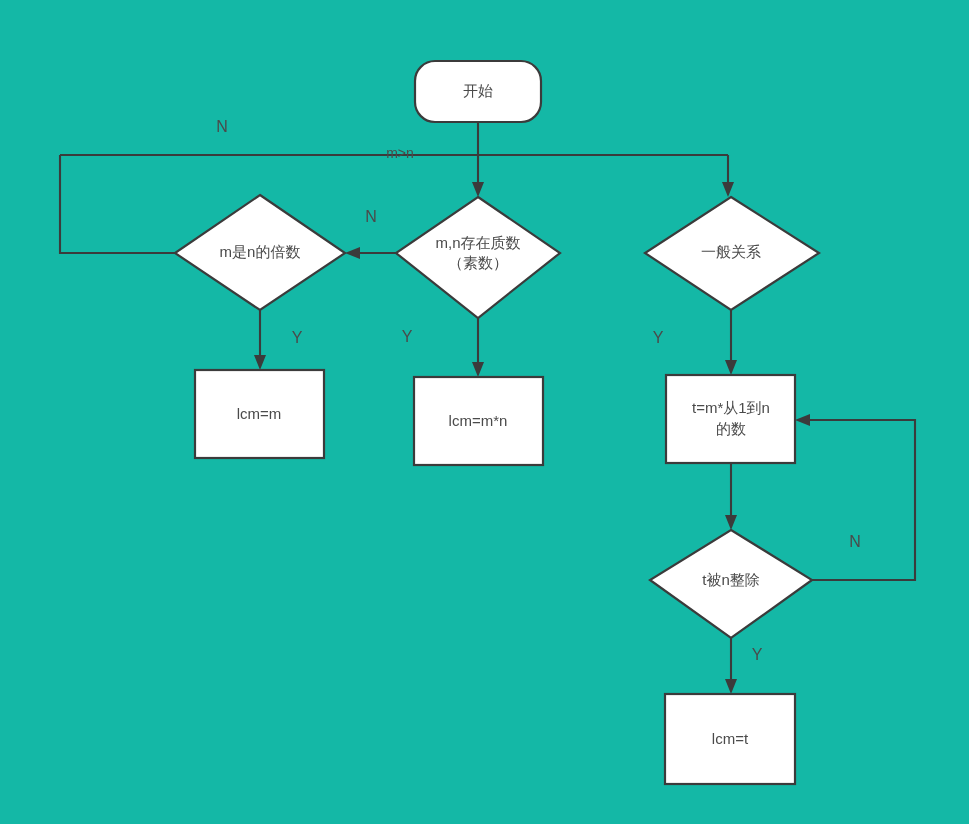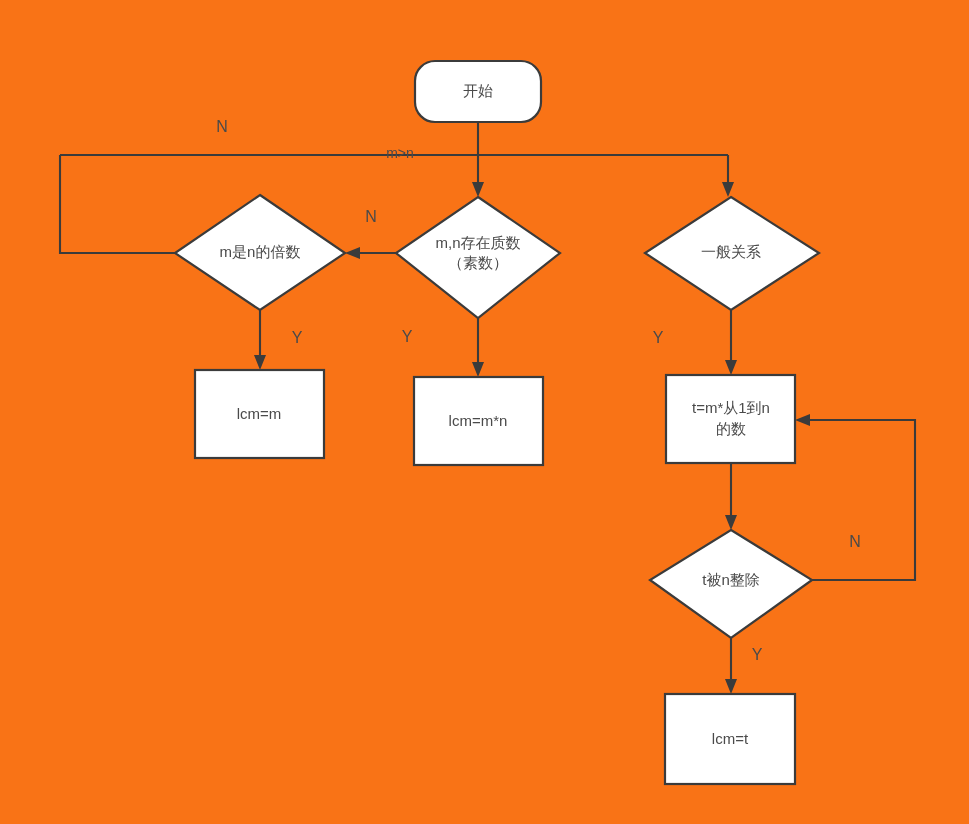--- a/index.html
+++ b/index.html
@@ -8,21 +8,21 @@
     padding: 0;
     background: #ffffff;
   }
   body {
     font-family: "Liberation Sans", "DejaVu Sans", sans-serif;
   }
   #canvas {
     position: relative;
     width: 969px;
     height: 824px;
-    background: #f97316;
+    background: #14b8a6;
     overflow: hidden;
   }
   svg#flow {
     position: absolute;
     top: 0;
     left: 0;
     width: 969px;
     height: 824px;
   }
   .shape-stroke {

